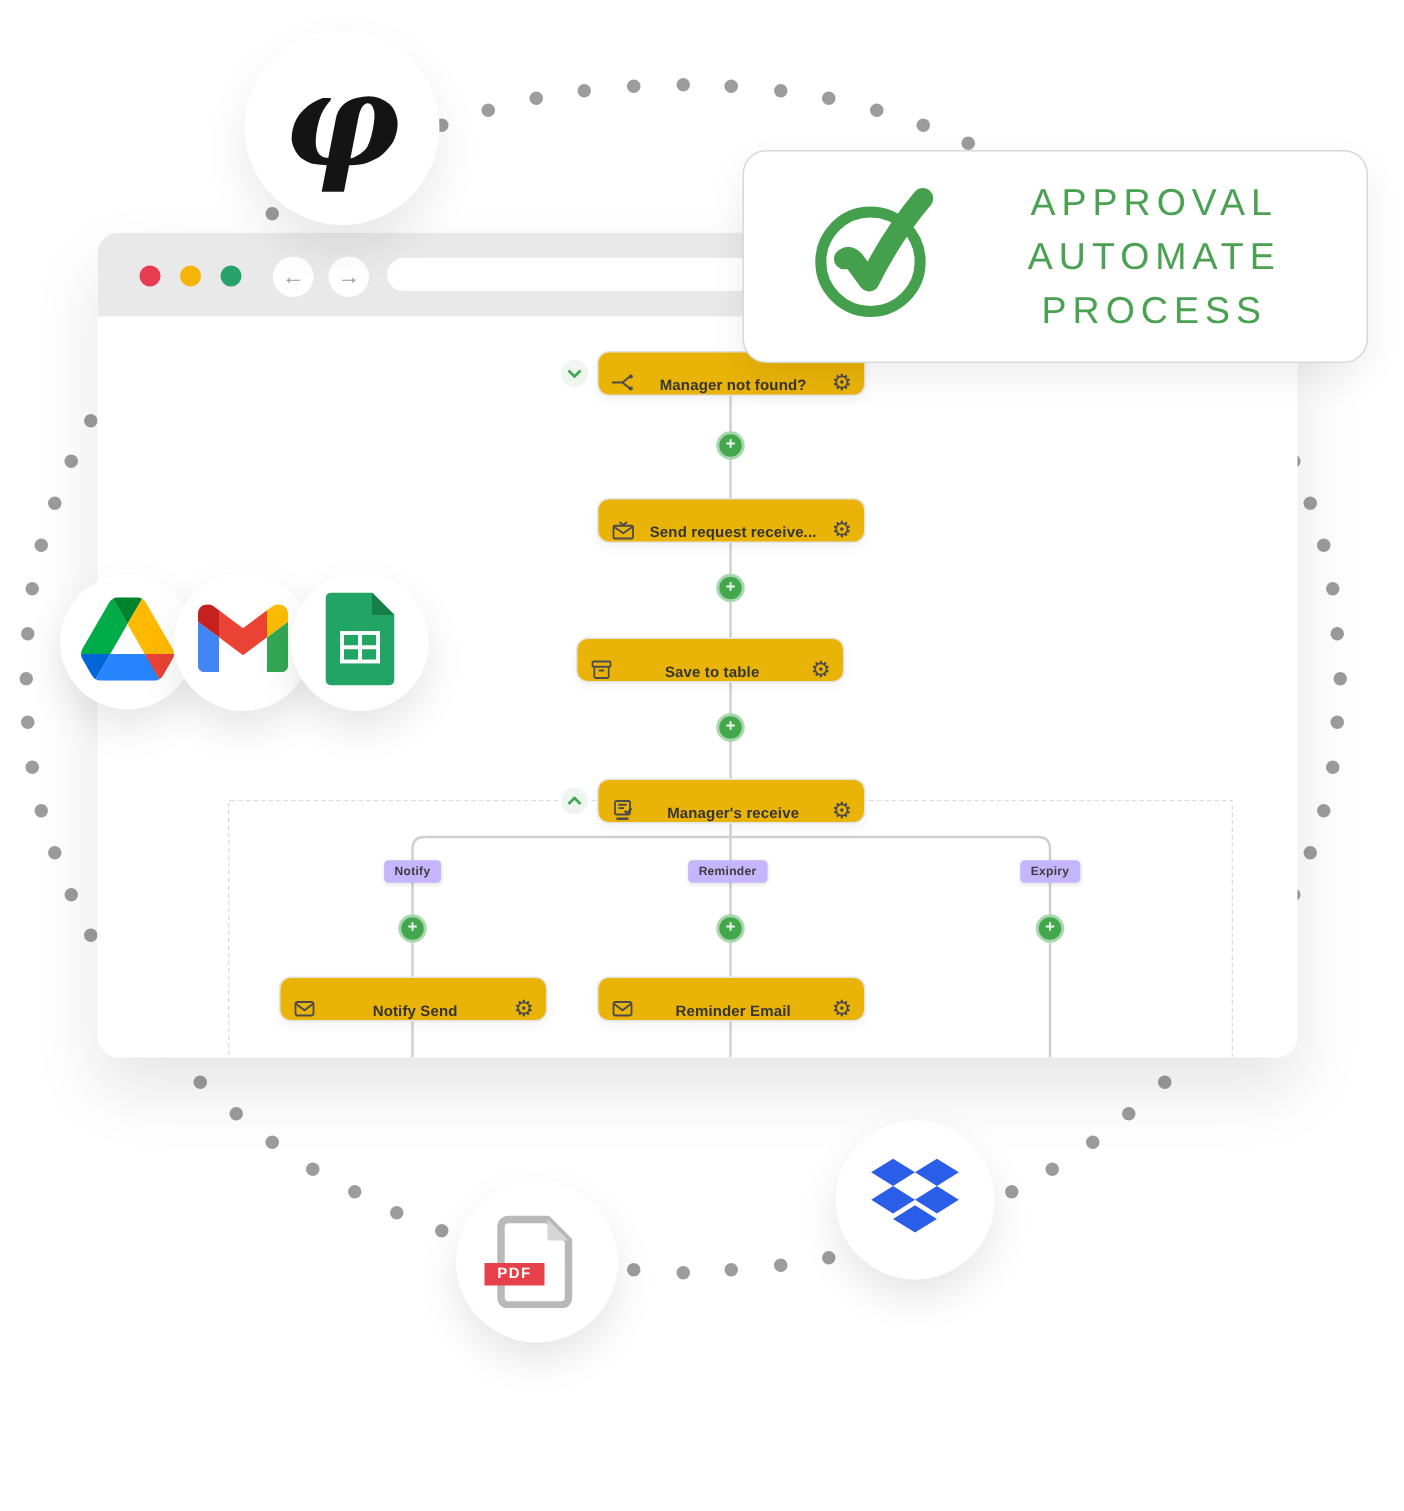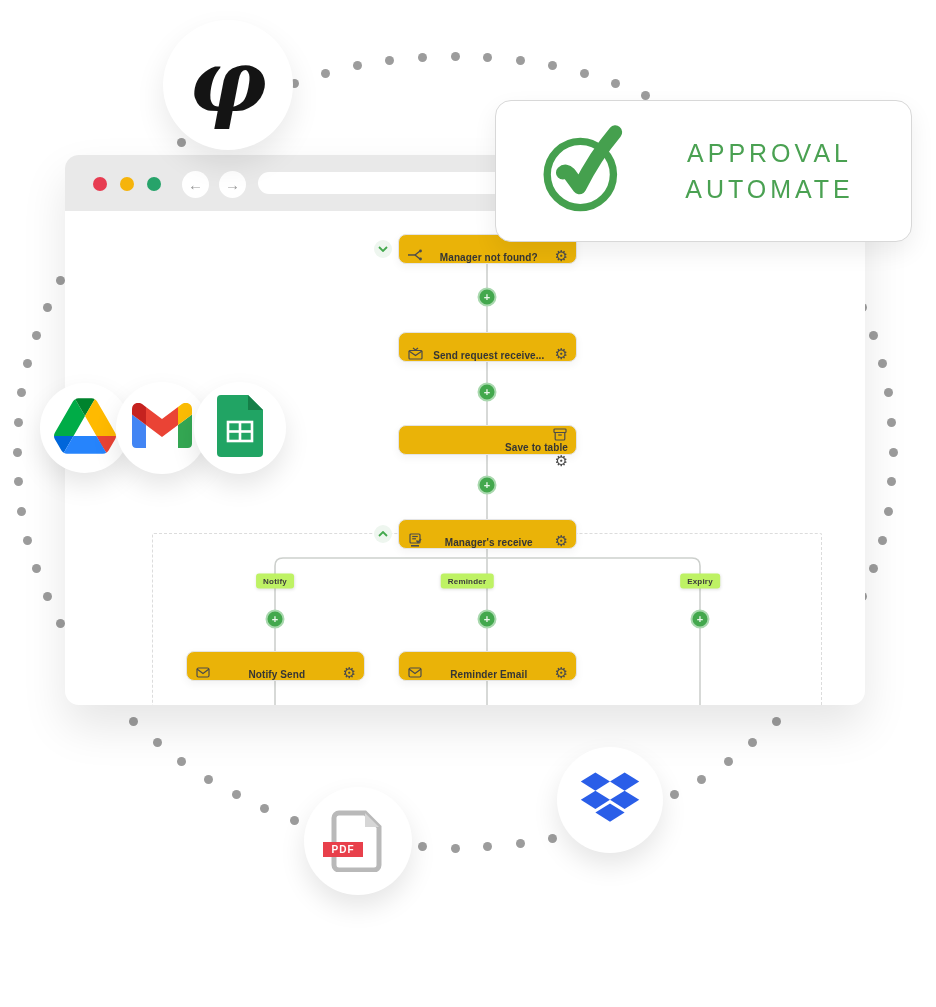--- a/index.html
+++ b/index.html
@@ -68,37 +68,37 @@
   .flow-node{
     position:absolute;width:179px;height:30px;background:#eab308;border:1px solid #e4e4e4;
     border-radius:8px;z-index:3;box-shadow:0 3px 8px rgba(0,0,0,.05);
     display:flex;align-items:flex-end;padding:0 8px;box-sizing:border-box;
   }
   .flow-node .n-icon{flex:0 0 auto;width:16px;height:16px;color:#4b4b4b;display:flex;align-items:center;justify-content:center;}
   .flow-node .n-label{flex:1;text-align:center;font-size:10px;font-weight:700;color:#353535;letter-spacing:.1px;}
   .flow-node .n-gear{flex:0 0 auto;font-size:15px;color:#4b4b4b;line-height:1;cursor:pointer;}
   .node-1{left:333px;top:79px;}
   .node-2{left:333px;top:177px;}
-  .node-3{left:333px;top:270px;flex-direction:column;}
+  .node-3{left:319px;top:270px;}
   .node-4{left:333px;top:364px;}
   .node-notify-email{left:121px;top:496px;}
   .node-reminder-email{left:333px;top:496px;}
 
   .plus-dot{
     position:absolute;width:15px;height:15px;border-radius:50%;background:#43a84d;
     border:2px solid #a9d8ae;z-index:3;transform:translate(-50%,-50%);
     display:flex;align-items:center;justify-content:center;color:#eaf6eb;
     font-size:11px;font-weight:700;line-height:1;cursor:pointer;
   }
   .chev-circle{
     position:absolute;width:18px;height:18px;border-radius:50%;background:#eef6ef;z-index:3;
     transform:translate(-50%,-50%);display:flex;align-items:center;justify-content:center;cursor:pointer;
   }
   .branch-tag{
-    position:absolute;height:15px;padding:0 7px;background:#bef264;border-radius:3px;z-index:3;
+    position:absolute;height:15px;padding:0 7px;background:#c4b5fd;border-radius:3px;z-index:3;
     box-shadow:0 1px 3px rgba(0,0,0,.10);transform:translate(-50%,-50%);
     display:flex;align-items:center;justify-content:center;
     font-size:8px;font-weight:700;color:#3c3c3c;letter-spacing:.2px;
   }
 
   
   .app-circle{
     position:absolute;border-radius:50%;background:#fff;z-index:7;
     box-shadow:0 12px 26px rgba(0,0,0,.10);
     display:flex;align-items:center;justify-content:center;
@@ -325,21 +325,21 @@
     <div class="plus-dot" style="left:422px;top:464px;">
         <span>+</span>
       </div>
     <div class="plus-dot" style="left:635px;top:464px;">
         <span>+</span>
       </div>
 
     <div class="branch-tag" style="left:210px;top:426px;">
         <span>Notify</span>
       </div>
-    <div class="branch-tag" style="left:402px;top:426px;">
+    <div class="branch-tag" style="left:420px;top:426px;">
         <span>Reminder</span>
       </div>
     <div class="branch-tag" style="left:635px;top:426px;">
         <span>Expiry</span>
       </div>
 
     <div class="flow-node node-notify-email">
       <span class="n-icon">
         <svg width="14" height="11" viewBox="0 0 14 11">
             <g stroke="#4b4b4b" stroke-width="1.2" fill="none">
@@ -369,20 +369,21 @@
 <div class="automate-card">
   <div class="check-wrap">
     <svg width="92" height="96" viewBox="0 0 100 104">
       <circle cx="46" cy="58" r="36" fill="none" stroke="#45a04e" stroke-width="8"></circle>
       <path d="M27 56 Q30 53 34 57 L45 72 Q62 38 84 12" fill="none" stroke="#45a04e" stroke-width="15" stroke-linecap="round" stroke-linejoin="round"></path>
     </svg>
   </div>
   <div class="automate-text">
     <div>APPROVAL</div>
     <div>AUTOMATE</div>
+    <div>PROCESS</div>
   </div>
 </div>
 
 <div class="app-circle c-drive">
   <span>
     <svg width="62" height="56" viewBox="0 0 87.3 78">
       <path fill="#0066da" d="m6.6 66.85 3.85 6.65c.8 1.4 1.95 2.5 3.3 3.3l13.75-23.8h-27.5c0 1.55.4 3.1 1.2 4.5z"></path>
       <path fill="#00ac47" d="m43.65 25-13.75-23.8c-1.35.8-2.5 1.9-3.3 3.3l-25.4 44a9.06 9.06 0 0 0 -1.2 4.5h27.5z"></path>
       <path fill="#ea4335" d="m73.55 76.8c1.35-.8 2.5-1.9 3.3-3.3l1.6-2.75 7.65-13.25c.8-1.4 1.2-2.95 1.2-4.5h-27.5l5.85 11.5z"></path>
       <path fill="#00832d" d="m43.65 25 13.75-23.8c-1.35-.8-2.9-1.2-4.5-1.2h-18.5c-1.6 0-3.15.45-4.5 1.2z"></path>

